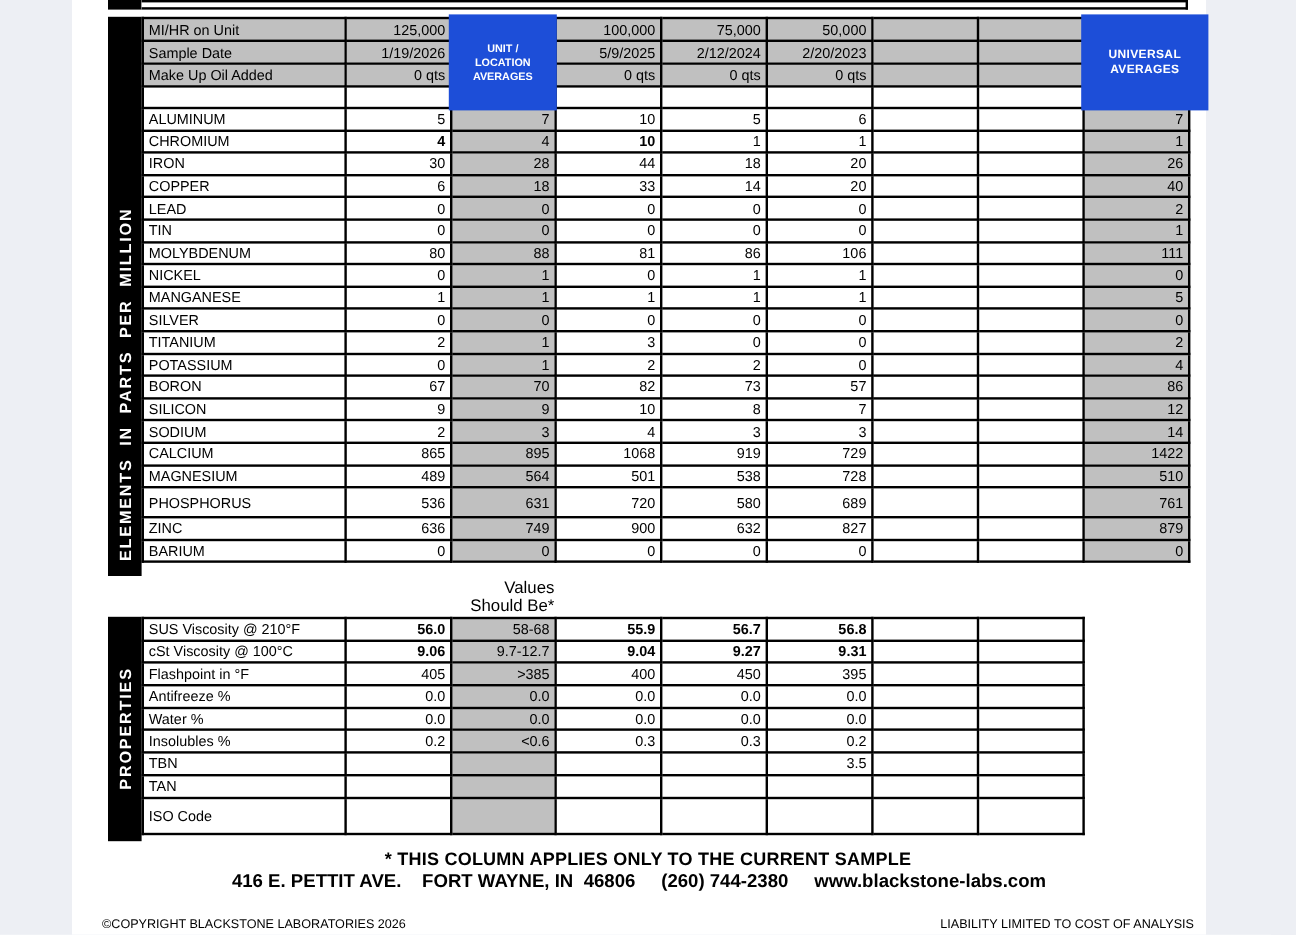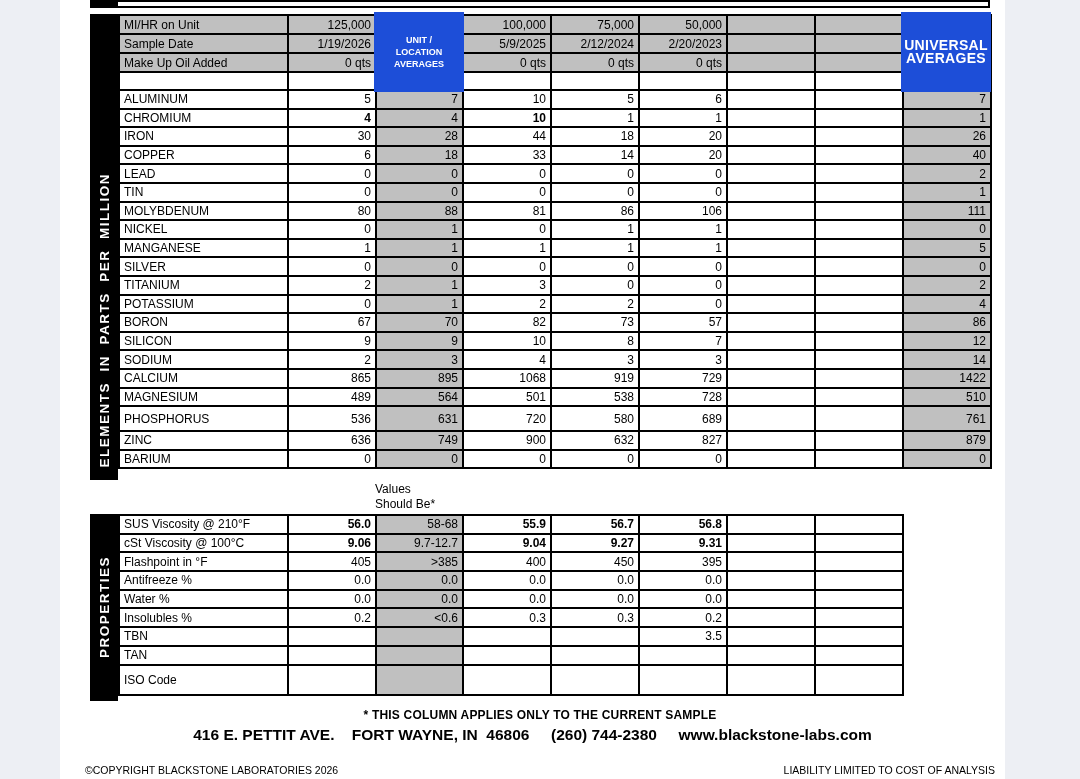--- a/index.html
+++ b/index.html
@@ -40,27 +40,27 @@
   #elements-table{left:118px;top:14px;width:872px;}
   #properties-table{left:118px;top:514px;width:784px;}
 
   
   .blackcell{
     background:#1d4ed8;color:#fff;display:flex;flex-direction:column;
     align-items:center;justify-content:center;text-align:center;
     font-weight:bold;z-index:3;box-sizing:border-box;
   }
   #unit-loc-cell{left:374px;top:12px;width:90px;height:80px;font-size:9px;line-height:12px;}
-  #universal-cell{left:901px;top:12px;width:90px;height:80px;font-size:14px;line-height:13px;letter-spacing:.3px;}
-
-  #values-should-be{left:375px;top:482px;width:87px;text-align:left;
-    font-size:12px;line-height:14.5px;z-index:2;}
+  #universal-cell{left:901px;top:12px;width:106px;height:80px;font-size:10px;line-height:13px;letter-spacing:.3px;}
+
+  #values-should-be{left:375px;top:482px;width:87px;text-align:right;
+    font-size:14px;line-height:14.5px;z-index:2;}
 
   #column-note{left:90px;top:708px;width:900px;text-align:center;
-    font-weight:bold;font-size:12px;letter-spacing:.2px;z-index:2;}
+    font-weight:bold;font-size:15px;letter-spacing:.2px;z-index:2;}
   #address-line{left:60px;top:726px;width:945px;text-align:center;
     font-weight:bold;font-size:15.5px;white-space:pre;z-index:2;}
   #copyright{left:85px;top:764px;font-size:10.5px;z-index:2;}
   #liability{right:85px;top:764px;font-size:10.5px;z-index:2;}
 </style>
 </head>
 <body>
 
 <div id="screen">
 

